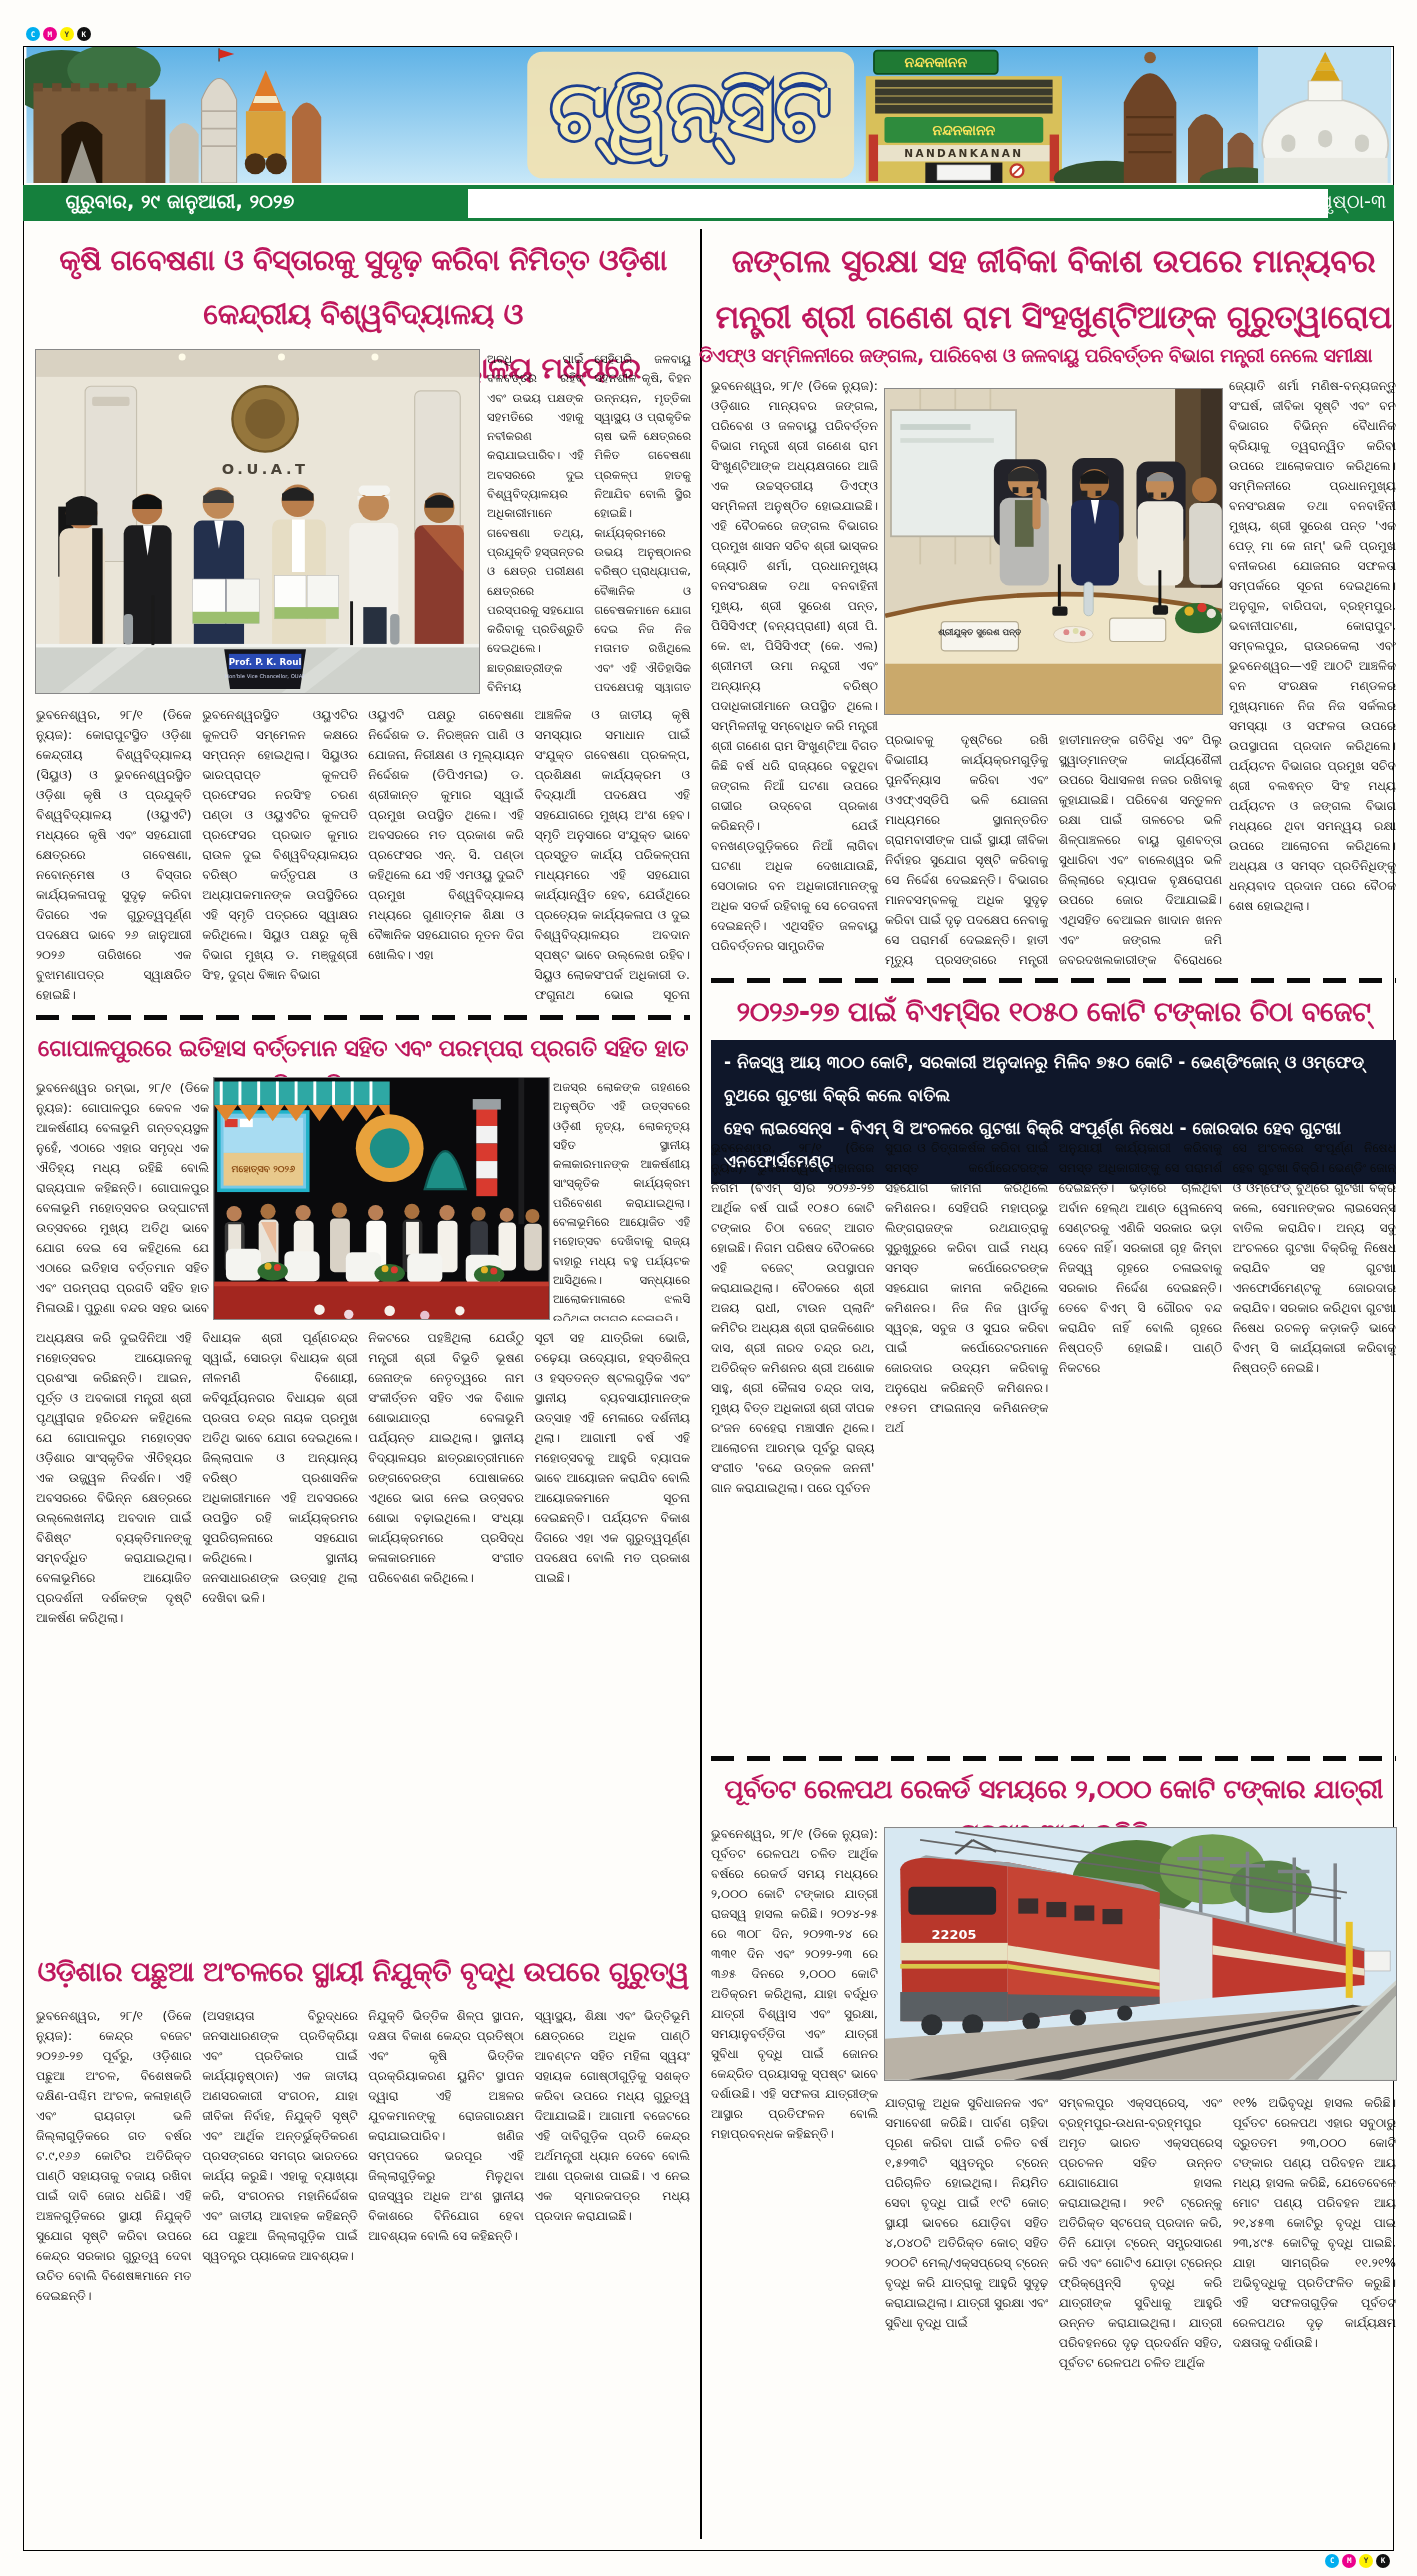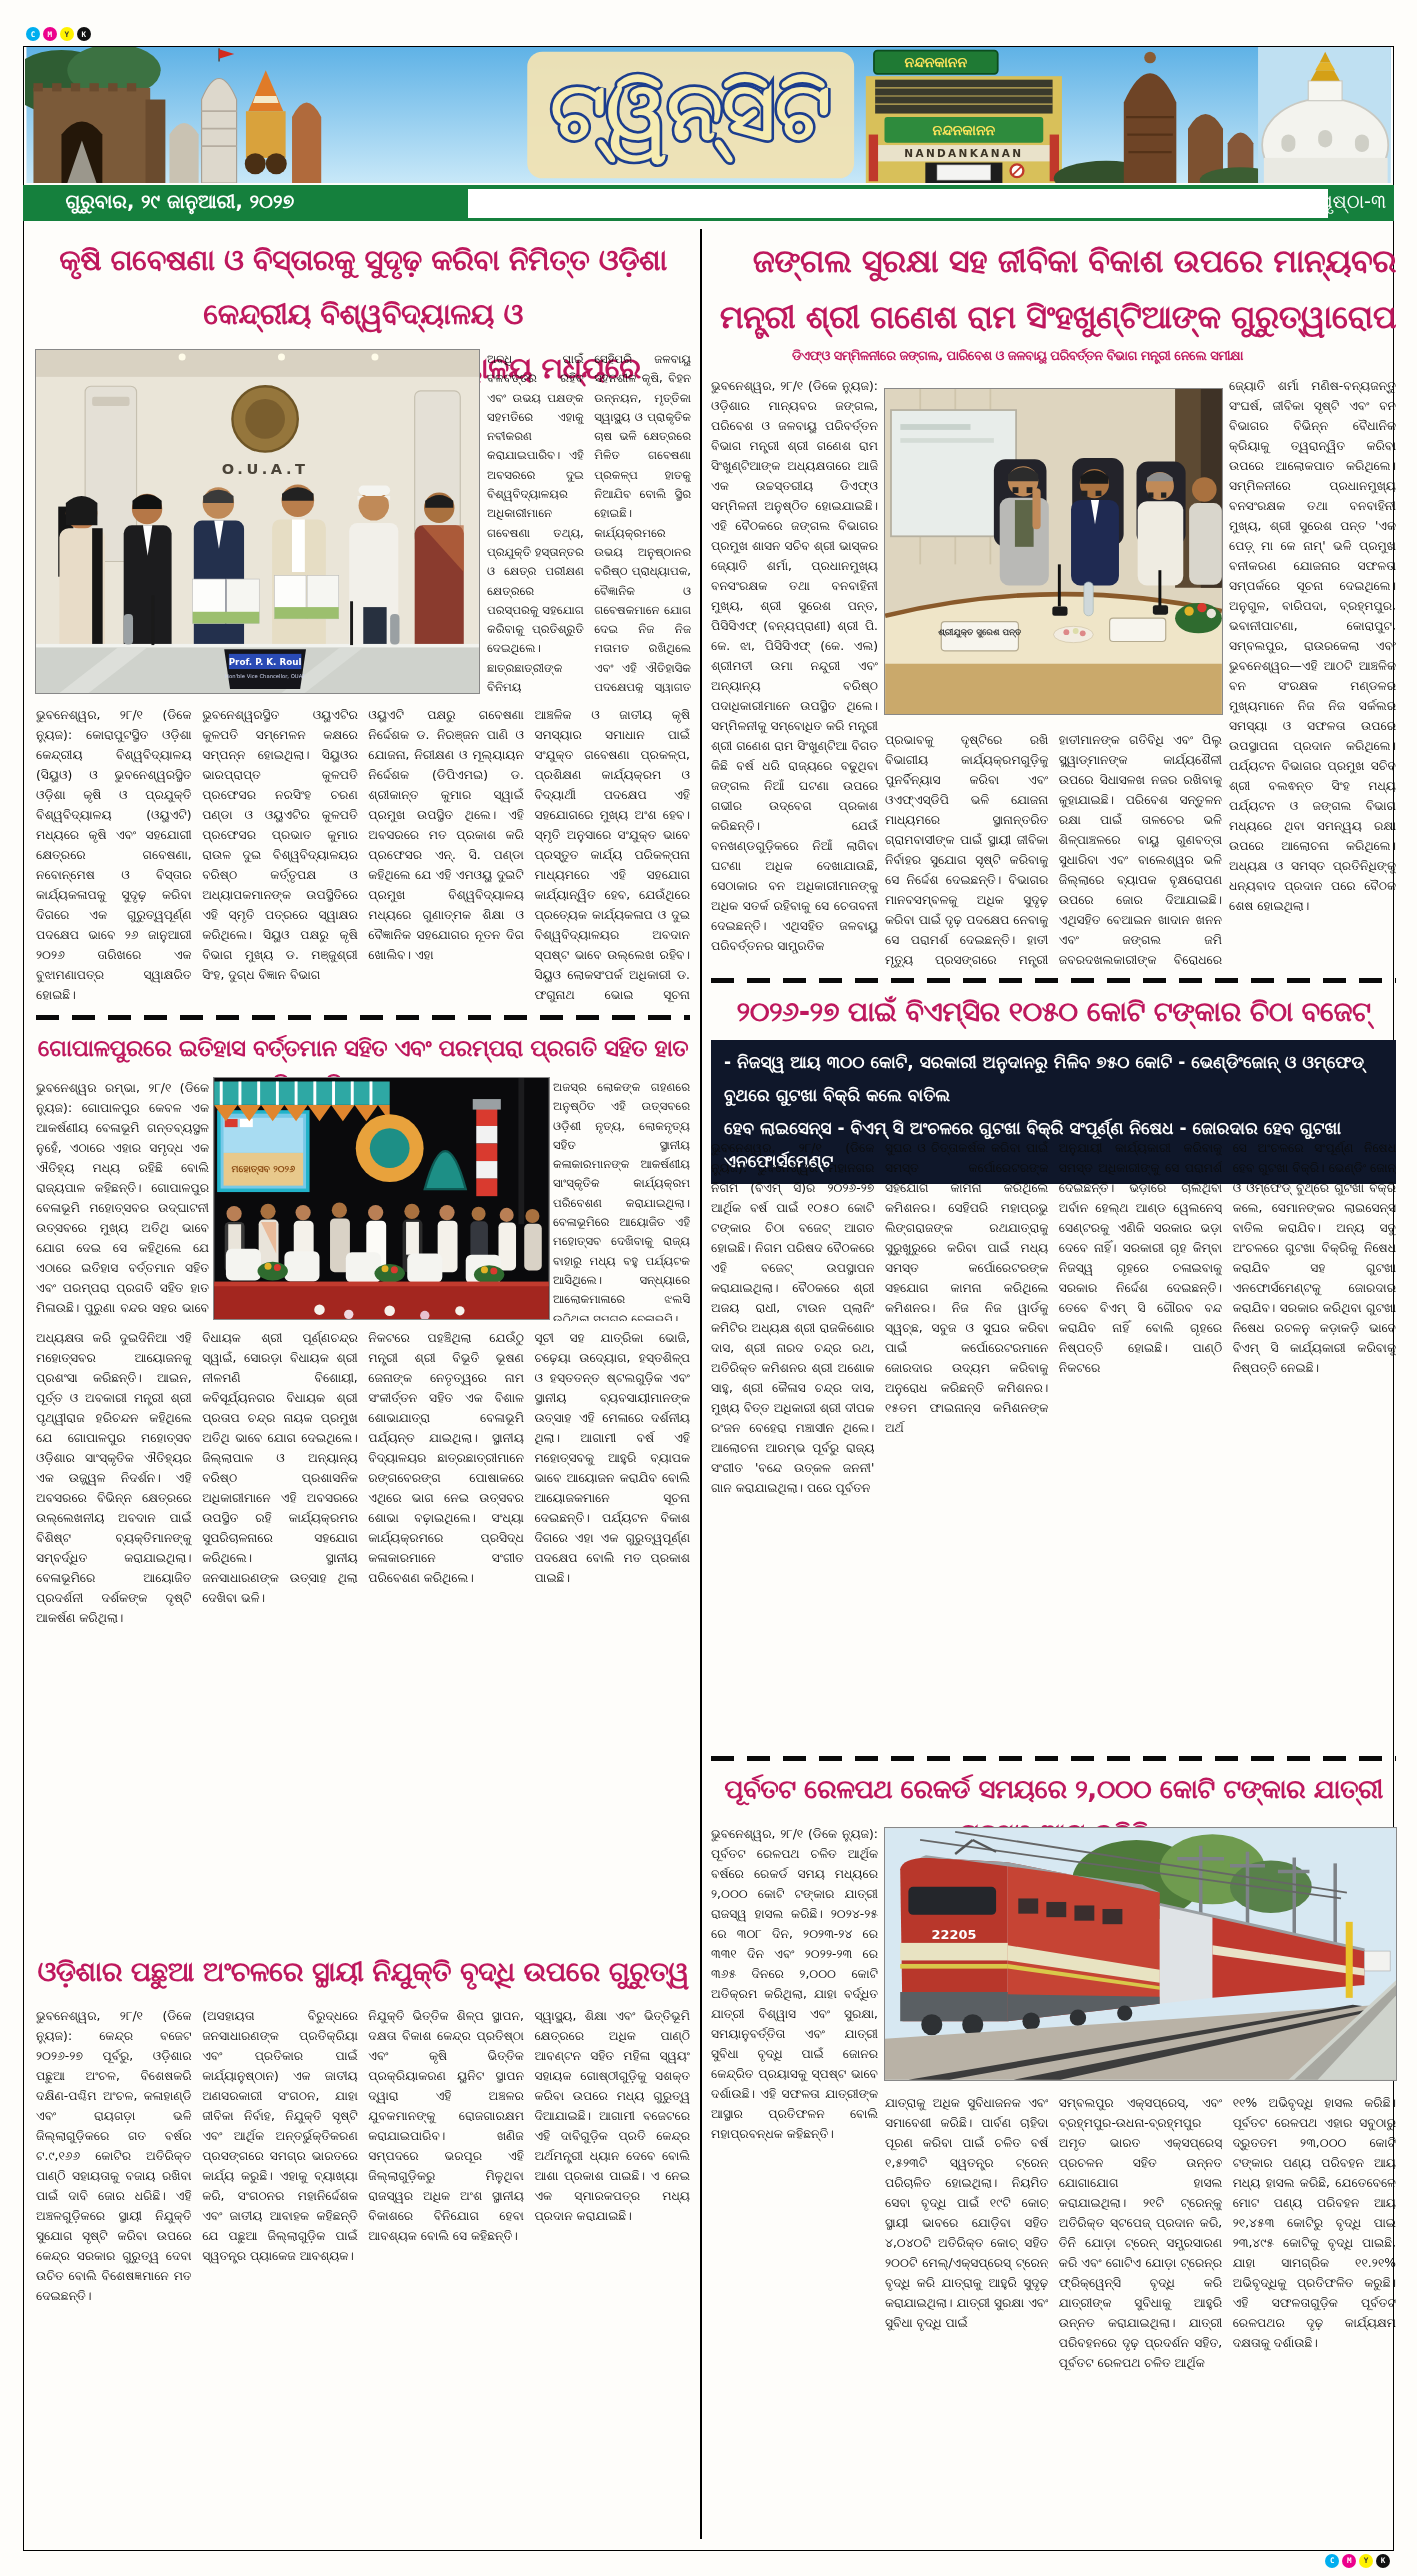--- a/index.html
+++ b/index.html
@@ -368,25 +368,25 @@
 
   <div class="abs headline" style="left:36px;top:1948px;width:654px;font-size:27.5px;line-height:47px">ଓଡ଼ିଶାର ପଛୁଆ ଅଂଚଳରେ ସ୍ଥାୟୀ ନିଯୁକ୍ତି ବୃଦ୍ଧି ଉପରେ ଗୁରୁତ୍ୱ</div>
 
   <div class="abs cols" style="left:36px;top:2006px;width:654px;height:532px">
     <div class="bodycol">ଭୁବନେଶ୍ୱର, ୨୮/୧ (ଡିକେ ନ୍ୟୁଜ): କେନ୍ଦ୍ର ବଜେଟ ୨୦୨୬-୨୭ ପୂର୍ବରୁ, ଓଡ଼ିଶାର ପଛୁଆ ଅଂଚଳ, ବିଶେଷକରି ଦକ୍ଷିଣ-ପଶ୍ଚିମ ଅଂଚଳ, କଳାହାଣ୍ଡି ଏବଂ ରାୟଗଡ଼ା ଭଳି ଜିଲ୍ଲାଗୁଡ଼ିକରେ ଗତ ବର୍ଷର ଟ.୯,୧୬୬ କୋଟିର ଅତିରିକ୍ତ ପାଣ୍ଠି ସହାୟତାକୁ ବଜାୟ ରଖିବା ପାଇଁ ଦାବି ଜୋର ଧରିଛି। ଏହି ଅଞ୍ଚଳଗୁଡ଼ିକରେ ସ୍ଥାୟୀ ନିଯୁକ୍ତି ସୁଯୋଗ ସୃଷ୍ଟି କରିବା ଉପରେ କେନ୍ଦ୍ର ସରକାର ଗୁରୁତ୍ୱ ଦେବା ଉଚିତ ବୋଲି ବିଶେଷଜ୍ଞମାନେ ମତ ଦେଇଛନ୍ତି।</div>
     <div class="bodycol">(ଅସହାୟତା ବିରୁଦ୍ଧରେ ଜନସାଧାରଣଙ୍କ ପ୍ରତିକ୍ରିୟା ଏବଂ ପ୍ରତିକାର ପାଇଁ କାର୍ଯ୍ୟାନୁଷ୍ଠାନ) ଏକ ଜାତୀୟ ଅଣସରକାରୀ ସଂଗଠନ, ଯାହା ଜୀବିକା ନିର୍ବାହ, ନିଯୁକ୍ତି ସୃଷ୍ଟି ଏବଂ ଆର୍ଥିକ ଅନ୍ତର୍ଭୁକ୍ତିକରଣ ପ୍ରସଙ୍ଗରେ ସମଗ୍ର ଭାରତରେ କାର୍ଯ୍ୟ କରୁଛି। ଏହାକୁ ବ୍ୟାଖ୍ୟା କରି, ସଂଗଠନର ମହାନିର୍ଦ୍ଦେଶକ ଏବଂ ଜାତୀୟ ଆବାହକ କହିଛନ୍ତି ଯେ ପଛୁଆ ଜିଲ୍ଲାଗୁଡ଼ିକ ପାଇଁ ସ୍ୱତନ୍ତ୍ର ପ୍ୟାକେଜ ଆବଶ୍ୟକ।</div>
     <div class="bodycol">ନିଯୁକ୍ତି ଭିତ୍ତିକ ଶିଳ୍ପ ସ୍ଥାପନ, ଦକ୍ଷତା ବିକାଶ କେନ୍ଦ୍ର ପ୍ରତିଷ୍ଠା ଏବଂ କୃଷି ଭିତ୍ତିକ ପ୍ରକ୍ରିୟାକରଣ ୟୁନିଟ ସ୍ଥାପନ ଦ୍ୱାରା ଏହି ଅଞ୍ଚଳର ଯୁବକମାନଙ୍କୁ ରୋଜଗାରକ୍ଷମ କରାଯାଇପାରିବ। ଖଣିଜ ସମ୍ପଦରେ ଭରପୂର ଏହି ଜିଲ୍ଲାଗୁଡ଼ିକରୁ ମିଳୁଥିବା ରାଜସ୍ୱର ଅଧିକ ଅଂଶ ସ୍ଥାନୀୟ ବିକାଶରେ ବିନିଯୋଗ ହେବା ଆବଶ୍ୟକ ବୋଲି ସେ କହିଛନ୍ତି।</div>
     <div class="bodycol">ସ୍ୱାସ୍ଥ୍ୟ, ଶିକ୍ଷା ଏବଂ ଭିତ୍ତିଭୂମି କ୍ଷେତ୍ରରେ ଅଧିକ ପାଣ୍ଠି ଆବଣ୍ଟନ ସହିତ ମହିଳା ସ୍ୱୟଂ ସହାୟକ ଗୋଷ୍ଠୀଗୁଡ଼ିକୁ ସଶକ୍ତ କରିବା ଉପରେ ମଧ୍ୟ ଗୁରୁତ୍ୱ ଦିଆଯାଇଛି। ଆଗାମୀ ବଜେଟରେ ଏହି ଦାବିଗୁଡ଼ିକ ପ୍ରତି କେନ୍ଦ୍ର ଅର୍ଥମନ୍ତ୍ରୀ ଧ୍ୟାନ ଦେବେ ବୋଲି ଆଶା ପ୍ରକାଶ ପାଇଛି। ଏ ନେଇ ଏକ ସ୍ମାରକପତ୍ର ମଧ୍ୟ ପ୍ରଦାନ କରାଯାଇଛି।</div>
   </div>
 
-  <div class="abs headline" style="left:711px;top:233px;width:685px;font-size:32px;line-height:56px;text-align:right">
+  <div class="abs headline" style="left:711px;top:233px;width:685px;font-size:32px;line-height:56px;text-align:center">
     <div>ଜଙ୍ଗଲ ସୁରକ୍ଷା ସହ ଜୀବିକା ବିକାଶ ଉପରେ ମାନ୍ୟବର</div>
     <div>ମନ୍ତ୍ରୀ ଶ୍ରୀ ଗଣେଶ ରାମ ସିଂହଖୁଣ୍ଟିଆଙ୍କ ଗୁରୁତ୍ୱାରୋପ</div>
   </div>
-  <div class="abs headline" style="left:675px;top:344px;width:685px;font-size:13px;line-height:23.4px">ଡିଏଫ୍‌ଓ ସମ୍ମିଳନୀରେ ଜଙ୍ଗଲ, ପାରିବେଶ ଓ ଜଳବାୟୁ ପରିବର୍ତ୍ତନ ବିଭାଗ ମନ୍ତ୍ରୀ ନେଲେ ସମୀକ୍ଷା</div>
+  <div class="abs headline" style="left:693px;top:344px;width:685px;font-size:19px;line-height:23.4px">ଡିଏଫ୍‌ଓ ସମ୍ମିଳନୀରେ ଜଙ୍ଗଲ, ପାରିବେଶ ଓ ଜଳବାୟୁ ପରିବର୍ତ୍ତନ ବିଭାଗ ମନ୍ତ୍ରୀ ନେଲେ ସମୀକ୍ଷା</div>
 
   <div class="abs bodycol" style="left:711px;top:376px;width:167px;height:594px">ଭୁବନେଶ୍ୱର, ୨୮/୧ (ଡିକେ ନ୍ୟୁଜ): ଓଡ଼ିଶାର ମାନ୍ୟବର ଜଙ୍ଗଲ, ପରିବେଶ ଓ ଜଳବାୟୁ ପରିବର୍ତ୍ତନ ବିଭାଗ ମନ୍ତ୍ରୀ ଶ୍ରୀ ଗଣେଶ ରାମ ସିଂଖୁଣ୍ଟିଆଙ୍କ ଅଧ୍ୟକ୍ଷତାରେ ଆଜି ଏକ ଉଚ୍ଚସ୍ତରୀୟ ଡିଏଫ୍‌ଓ ସମ୍ମିଳନୀ ଅନୁଷ୍ଠିତ ହୋଇଯାଇଛି। ଏହି ବୈଠକରେ ଜଙ୍ଗଲ ବିଭାଗର ପ୍ରମୁଖ ଶାସନ ସଚିବ ଶ୍ରୀ ଭାସ୍କର ଜ୍ୟୋତି ଶର୍ମା, ପ୍ରଧାନମୁଖ୍ୟ ବନସଂରକ୍ଷକ ତଥା ବନବାହିନୀ ମୁଖ୍ୟ, ଶ୍ରୀ ସୁରେଶ ପନ୍ତ, ପିସିସିଏଫ୍ (ବନ୍ୟପ୍ରାଣୀ) ଶ୍ରୀ ପି. କେ. ଝା, ପିସିସିଏଫ୍ (କେ. ଏଲ) ଶ୍ରୀମତୀ ଉମା ନନ୍ଦୁରୀ ଏବଂ ଅନ୍ୟାନ୍ୟ ବରିଷ୍ଠ ପଦାଧିକାରୀମାନେ ଉପସ୍ଥିତ ଥିଲେ। ସମ୍ମିଳନୀକୁ ସମ୍ବୋଧିତ କରି ମନ୍ତ୍ରୀ ଶ୍ରୀ ଗଣେଶ ରାମ ସିଂଖୁଣ୍ଟିଆ ବିଗତ କିଛି ବର୍ଷ ଧରି ରାଜ୍ୟରେ ବଢୁଥିବା ଜଙ୍ଗଲ ନିଆଁ ଘଟଣା ଉପରେ ଗଭୀର ଉଦ୍‌ବେଗ ପ୍ରକାଶ କରିଛନ୍ତି। ଯେଉଁ ବନଖଣ୍ଡଗୁଡ଼ିକରେ ନିଆଁ ଲାଗିବା ଘଟଣା ଅଧିକ ଦେଖାଯାଉଛି, ସେଠାକାର ବନ ଅଧିକାରୀମାନଙ୍କୁ ଅଧିକ ସତର୍କ ରହିବାକୁ ସେ ଚେତାବନୀ ଦେଇଛନ୍ତି। ଏଥିସହିତ ଜଳବାୟୁ ପରିବର୍ତ୍ତନର ସାମ୍ପ୍ରତିକ</div>
 
   <svg class="abs photo" style="left:885px;top:389px" width="337" height="325" viewBox="0 0 576 556">
     <rect width="576" height="556" fill="#ded5bf"></rect>
     <line x1="60" y1="0" x2="60" y2="300" stroke="#cfc5ab" stroke-width="3"></line>
     <line x1="120" y1="0" x2="120" y2="300" stroke="#cfc5ab" stroke-width="3"></line>
     <line x1="180" y1="0" x2="180" y2="300" stroke="#cfc5ab" stroke-width="3"></line>
     <rect x="496" y="0" width="80" height="340" fill="#5d4a33"></rect>
     <rect x="540" y="0" width="36" height="340" fill="#3e3226"></rect>

